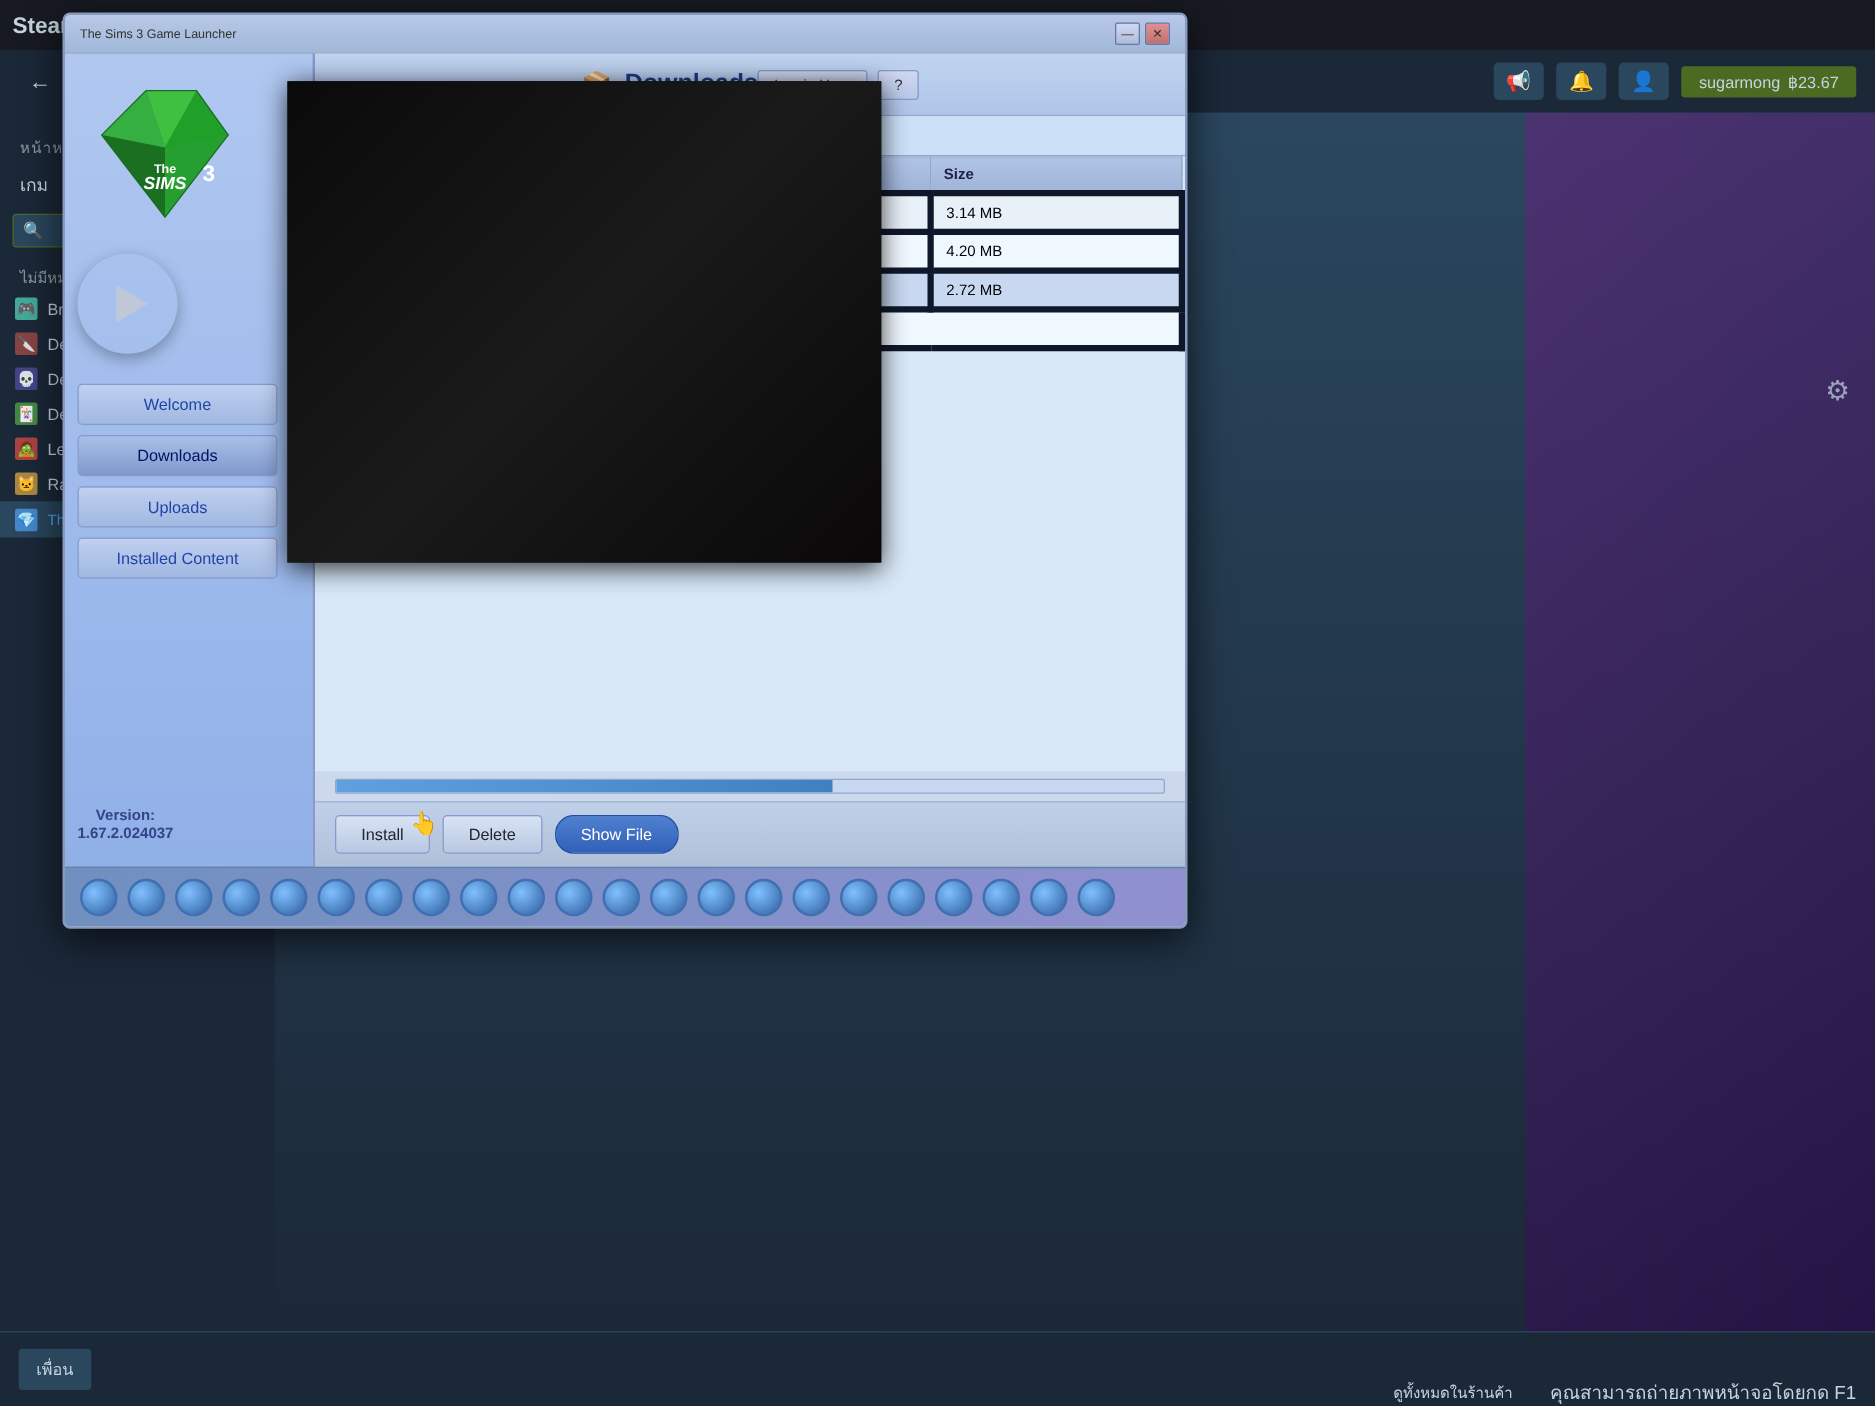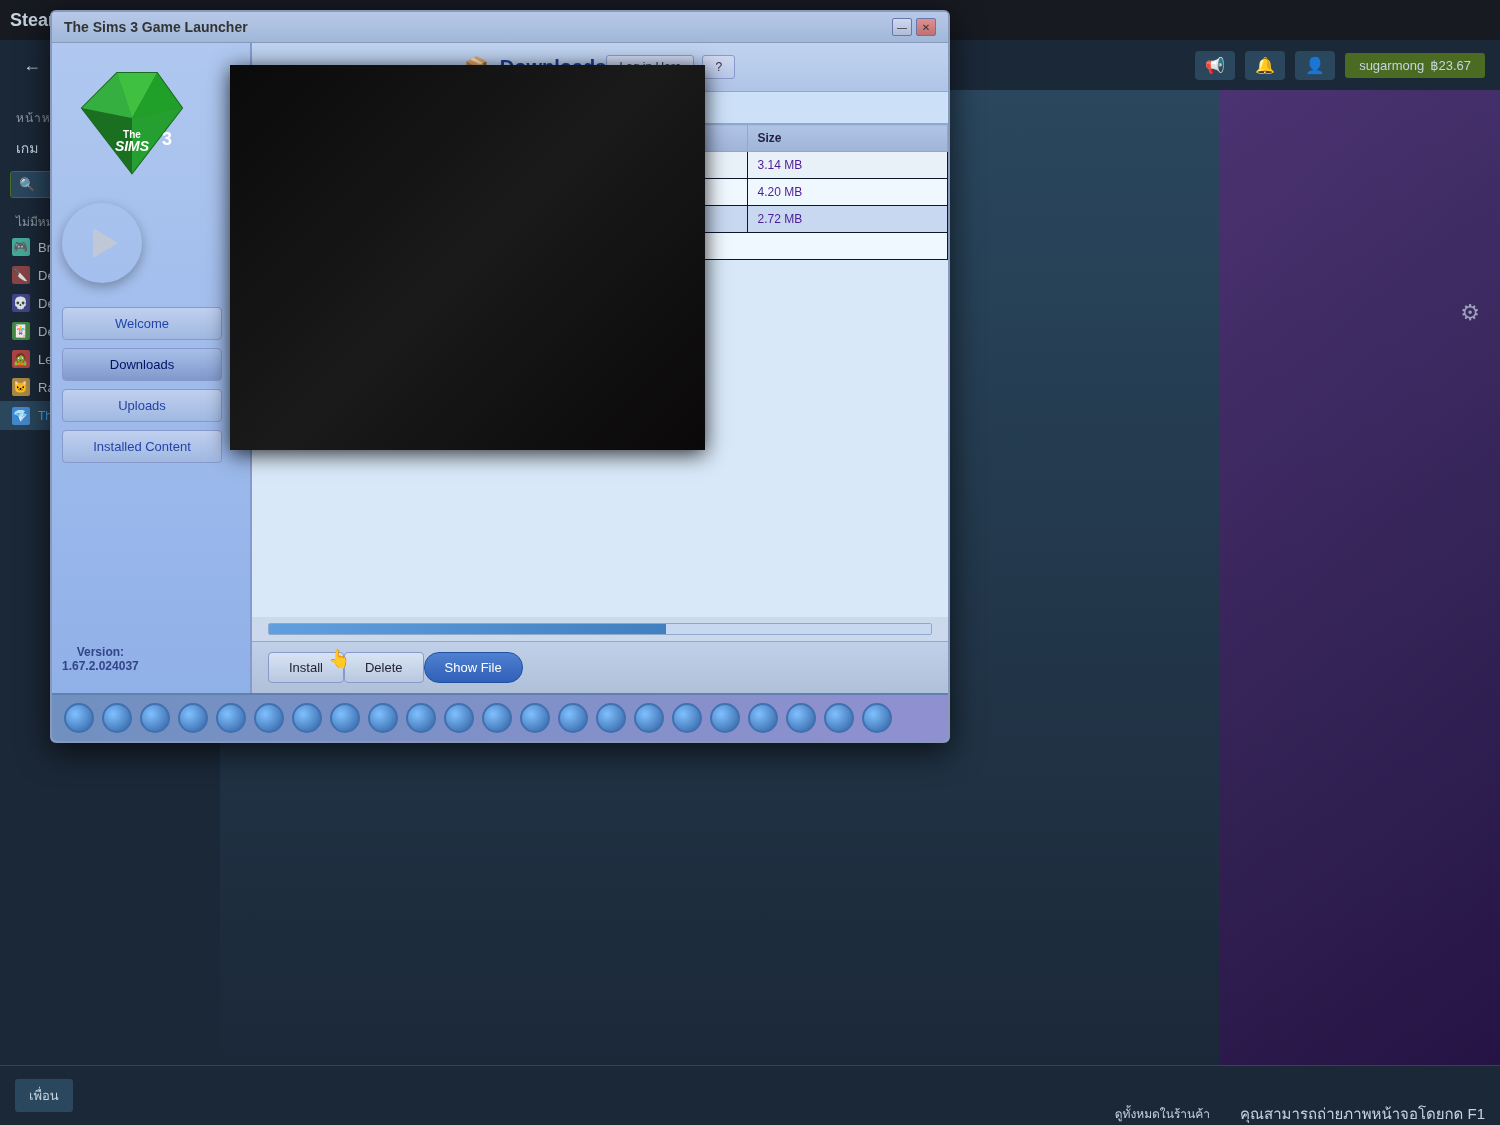--- a/index.html
+++ b/index.html
@@ -194,23 +194,23 @@
     }
     .launcher-titlebar {
       background: linear-gradient(180deg, #b8c8e8 0%, #a0b8d8 100%);
       padding: 6px 12px;
       display: flex;
       align-items: center;
       justify-content: space-between;
       border-bottom: 1px solid #8899bb;
     }
     .launcher-title {
-      font-size: 14px;
+      font-size: 10px;
       color: #333;
-      font-weight: bold;
+      font-weight: normal;
     }
     .titlebar-controls {
       display: flex;
       gap: 4px;
     }
     .titlebar-btn {
       width: 20px;
       height: 18px;
       border: 1px solid #6677aa;
       border-radius: 2px;
@@ -369,33 +369,34 @@
       background: linear-gradient(180deg, #b0c4e8 0%, #a0b4d8 100%);
       padding: 6px 10px;
       font-size: 12px;
       color: #224;
       text-align: left;
       border: 1px solid #90a8cc;
     }
     .downloads-table td {
       padding: 6px 10px;
       font-size: 12px;
-      color: #4c1d95;
-      border: 1px solid #0f172a;
+      color: #000000;
+      border: 5px solid #0f172a;
     }
     .downloads-table tr:nth-child(odd) td { background: #e8f0f8; }
     .downloads-table tr:nth-child(even) td { background: #f0f8ff; }
     .row-selected td { background: #c8d8f0 !important; }
 
     
     .launcher-actions {
       padding: 10px 16px;
       background: linear-gradient(180deg, #c0d0e8 0%, #b0c0d8 100%);
       display: flex;
       align-items: center;
+      gap: 10px;
       border-top: 1px solid #90a8cc;
     }
     .action-btn {
       padding: 7px 20px;
       background: linear-gradient(180deg, #d8e4f4 0%, #b8c8e0 100%);
       border: 1px solid #8899cc;
       border-radius: 4px;
       font-size: 13px;
       color: #223;
       cursor: pointer;

